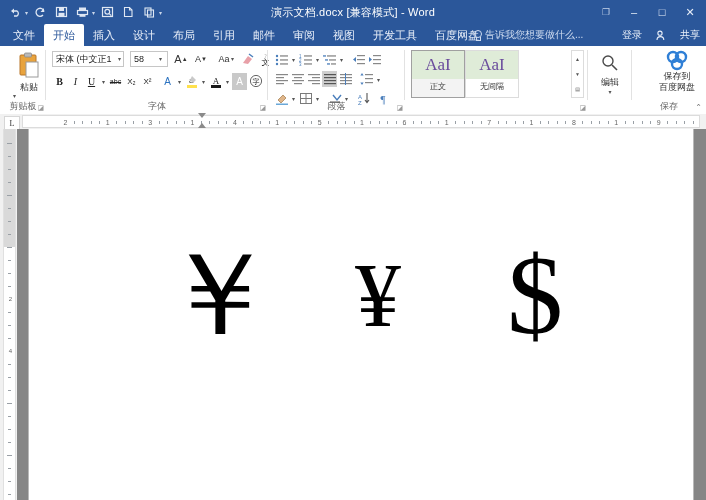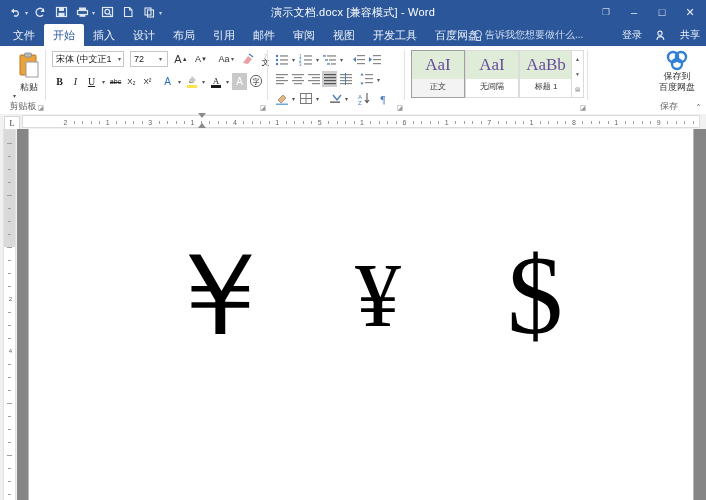--- a/index.html
+++ b/index.html
@@ -251,21 +251,21 @@
         <div class="pcar">▾</div>
       </div>
       <div class="glabel">剪贴板</div>
       <div class="dlg">◪</div>
       <div class="gsep"></div>
     </div>
 
     <div class="grp" id="g-font">
       <div class="fontbox">宋体 (中文正1</div>
       <span class="cbcaret" style="left:72px;top:9px;">▾</span>
-      <div class="sizebox">72</div>
+      <div class="sizebox">58</div>
       <span class="cbcaret" style="left:113px;top:9px;">▾</span>
 
       <span class="fbtn" style="left:127px;top:5px;font-size:11px;">A<sup style="font-size:6px">▲</sup></span>
       <span class="fbtn" style="left:147px;top:5px;font-size:9px;">A<sup style="font-size:6px">▼</sup></span>
       <span class="fbtn" style="left:170px;top:5px;font-size:9px;">Aa</span>
       <span class="cbcaret" style="left:185px;top:9px;">▾</span>
       <span class="fbtn" style="left:194px;top:5px;">
         <svg width="14" height="13" viewBox="0 0 14 13">
             <path d="M2 10 L7 3 L11 6 L7 11 Z" fill="#e8a0a8"></path>
             <path d="M8 1 L12 4" stroke="#4a7ebb" stroke-width="1.4"></path>
@@ -305,20 +305,21 @@
         <span class="car">▾</span>
         <span class="b" style="background:#c9c9c9;color:#fff;">A</span>
         <span class="b" style="font-size:8px;">
           <svg width="14" height="14" viewBox="0 0 14 14">
               <circle cx="7" cy="7" r="5.6" fill="none" stroke="#666" stroke-width="1"></circle>
               <text x="7" y="10" font-size="7" text-anchor="middle" fill="#222" font-family="Liberation Sans">字</text>
             </svg>
         </span>
       </div>
 
+      <div class="glabel">字体</div>
       <div class="dlg">◪</div>
       <div class="gsep"></div>
     </div>
 
     <div class="grp" id="g-para">
       <div class="prow" style="left:6px;top:5px;">
         <span class="pbtn">
           <svg width="14" height="13" viewBox="0 0 14 13">
               <circle cx="2" cy="3" r="1.2" fill="#4a7ebb"></circle>
               <circle cx="2" cy="7" r="1.2" fill="#4a7ebb"></circle>
@@ -450,54 +451,62 @@
               <text x="1" y="12.5" font-size="6" fill="#4a7ebb" font-family="Liberation Sans">Z</text>
               <path d="M10 1 L10 10 M8 8 L10 10.6 L12 8" stroke="#555" stroke-width="1.1" fill="none"></path>
             </svg>
         </span>
         <span class="pbtn" style="margin-left:3px;">
           <svg width="12" height="13" viewBox="0 0 12 13">
               <text x="6" y="11" font-size="11" text-anchor="middle" fill="#4a7ebb" font-family="Liberation Serif">¶</text>
             </svg>
         </span>
       </div>
+      <div class="glabel">段落</div>
       <div class="dlg">◪</div>
       <div class="gsep"></div>
     </div>
 
     <div class="grp" id="g-styles">
       <div class="sgal">
         <div class="scard sel">
           <div class="prev">
               <span>AaI</span>
             </div>
           <div class="nm">正文</div>
         </div>
         <div class="scard">
           <div class="prev">
               <span>AaI</span>
             </div>
           <div class="nm">无间隔</div>
         </div>
-        <div class="scard">
-          <div class="prev">
-              <span>AaBb</span>
-            </div>
-          <div class="nm">标题 1</div>
-        </div>
       </div>
       <div class="sarrows">
         <div>▲</div>
         <div>▼</div>
         <div>▤</div>
       </div>
       <div class="dlg">◪</div>
       <div class="gsep"></div>
     </div>
 
+    <div class="grp" id="g-edit">
+      <div class="editbtn">
+        <div class="eimg">
+          <svg width="20" height="20" viewBox="0 0 20 20">
+              <circle cx="8" cy="8" r="5" fill="none" stroke="#4a4a4a" stroke-width="1.4"></circle>
+              <path d="M12 12 L17 17" stroke="#4a4a4a" stroke-width="1.6"></path>
+            </svg>
+        </div>
+        <div class="etxt">编辑</div>
+        <div class="ecar">▾</div>
+      </div>
+      <div class="gsep"></div>
+    </div>
 
     <div class="grp" id="g-save">
       <div class="savebtn">
         <div class="simg">
           <svg width="24" height="21" viewBox="0 0 24 21">
             <circle cx="8" cy="7" r="5" fill="none" stroke="#2f7fd6" stroke-width="2.4"></circle>
             <circle cx="16" cy="7" r="5" fill="none" stroke="#2f7fd6" stroke-width="2.4"></circle>
             <circle cx="12" cy="14" r="5" fill="none" stroke="#2f7fd6" stroke-width="2.4"></circle>
           </svg>
         </div>

